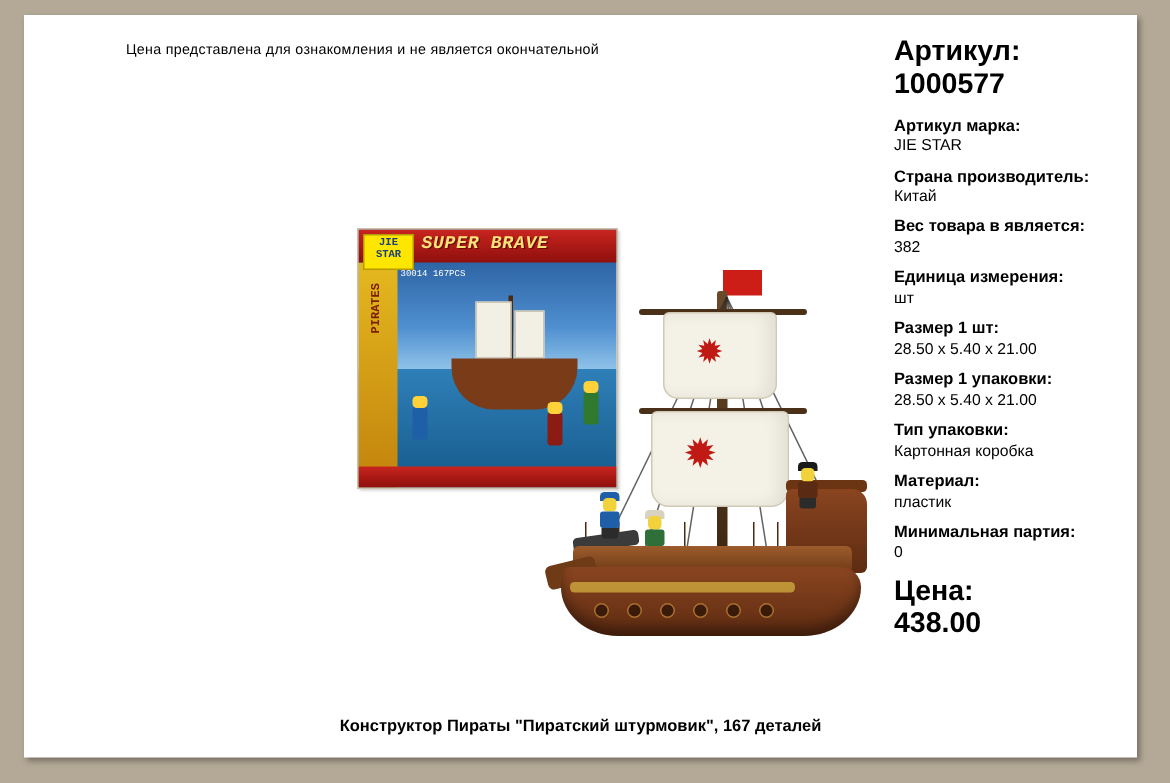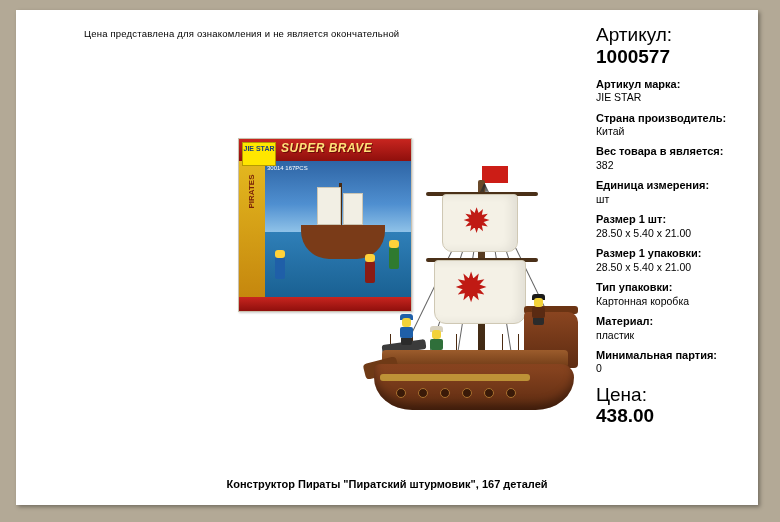--- a/index.html
+++ b/index.html
@@ -36,21 +36,21 @@
   
   .info {
     position: absolute;
     left: 580px;
     top: 14px;
     width: 160px;
     color: #000;
   }
   .sku-label {
     font-size: 19px;
-    font-weight: normal;
+    font-weight: bold;
     line-height: 1.15;
   }
   .sku-value {
     font-size: 19px;
     font-weight: bold;
     line-height: 1.15;
     margin-bottom: 10px;
   }
   .field {
     margin-bottom: 7px;
@@ -61,21 +61,21 @@
     line-height: 1.25;
     display: block;
   }
   .field .v {
     font-size: 10.5px;
     line-height: 1.25;
     display: block;
   }
   .price-label {
     font-size: 19px;
-    font-weight: normal;
+    font-weight: bold;
     line-height: 1.15;
     margin-top: 8px;
   }
   .price-value {
     font-size: 19px;
     font-weight: bold;
     line-height: 1.15;
   }
   
   .caption {
@@ -85,23 +85,24 @@
     top: 468px;
     text-align: center;
     font-size: 11px;
     font-weight: bold;
     color: #000;
   }
   
   .art {
     position: absolute;
     left: 200px;
-    top: 110px;
+    top: 124px;
     width: 380px;
     height: 340px;
+    font-family: Liberation Mono, monospace;
   }
   
   .box {
     position: absolute;
     left: 22px;
     top: 18px;
     width: 172px;
     height: 172px;
     background: #e8e2d4;
     border: 1px solid #c9c1ae;

